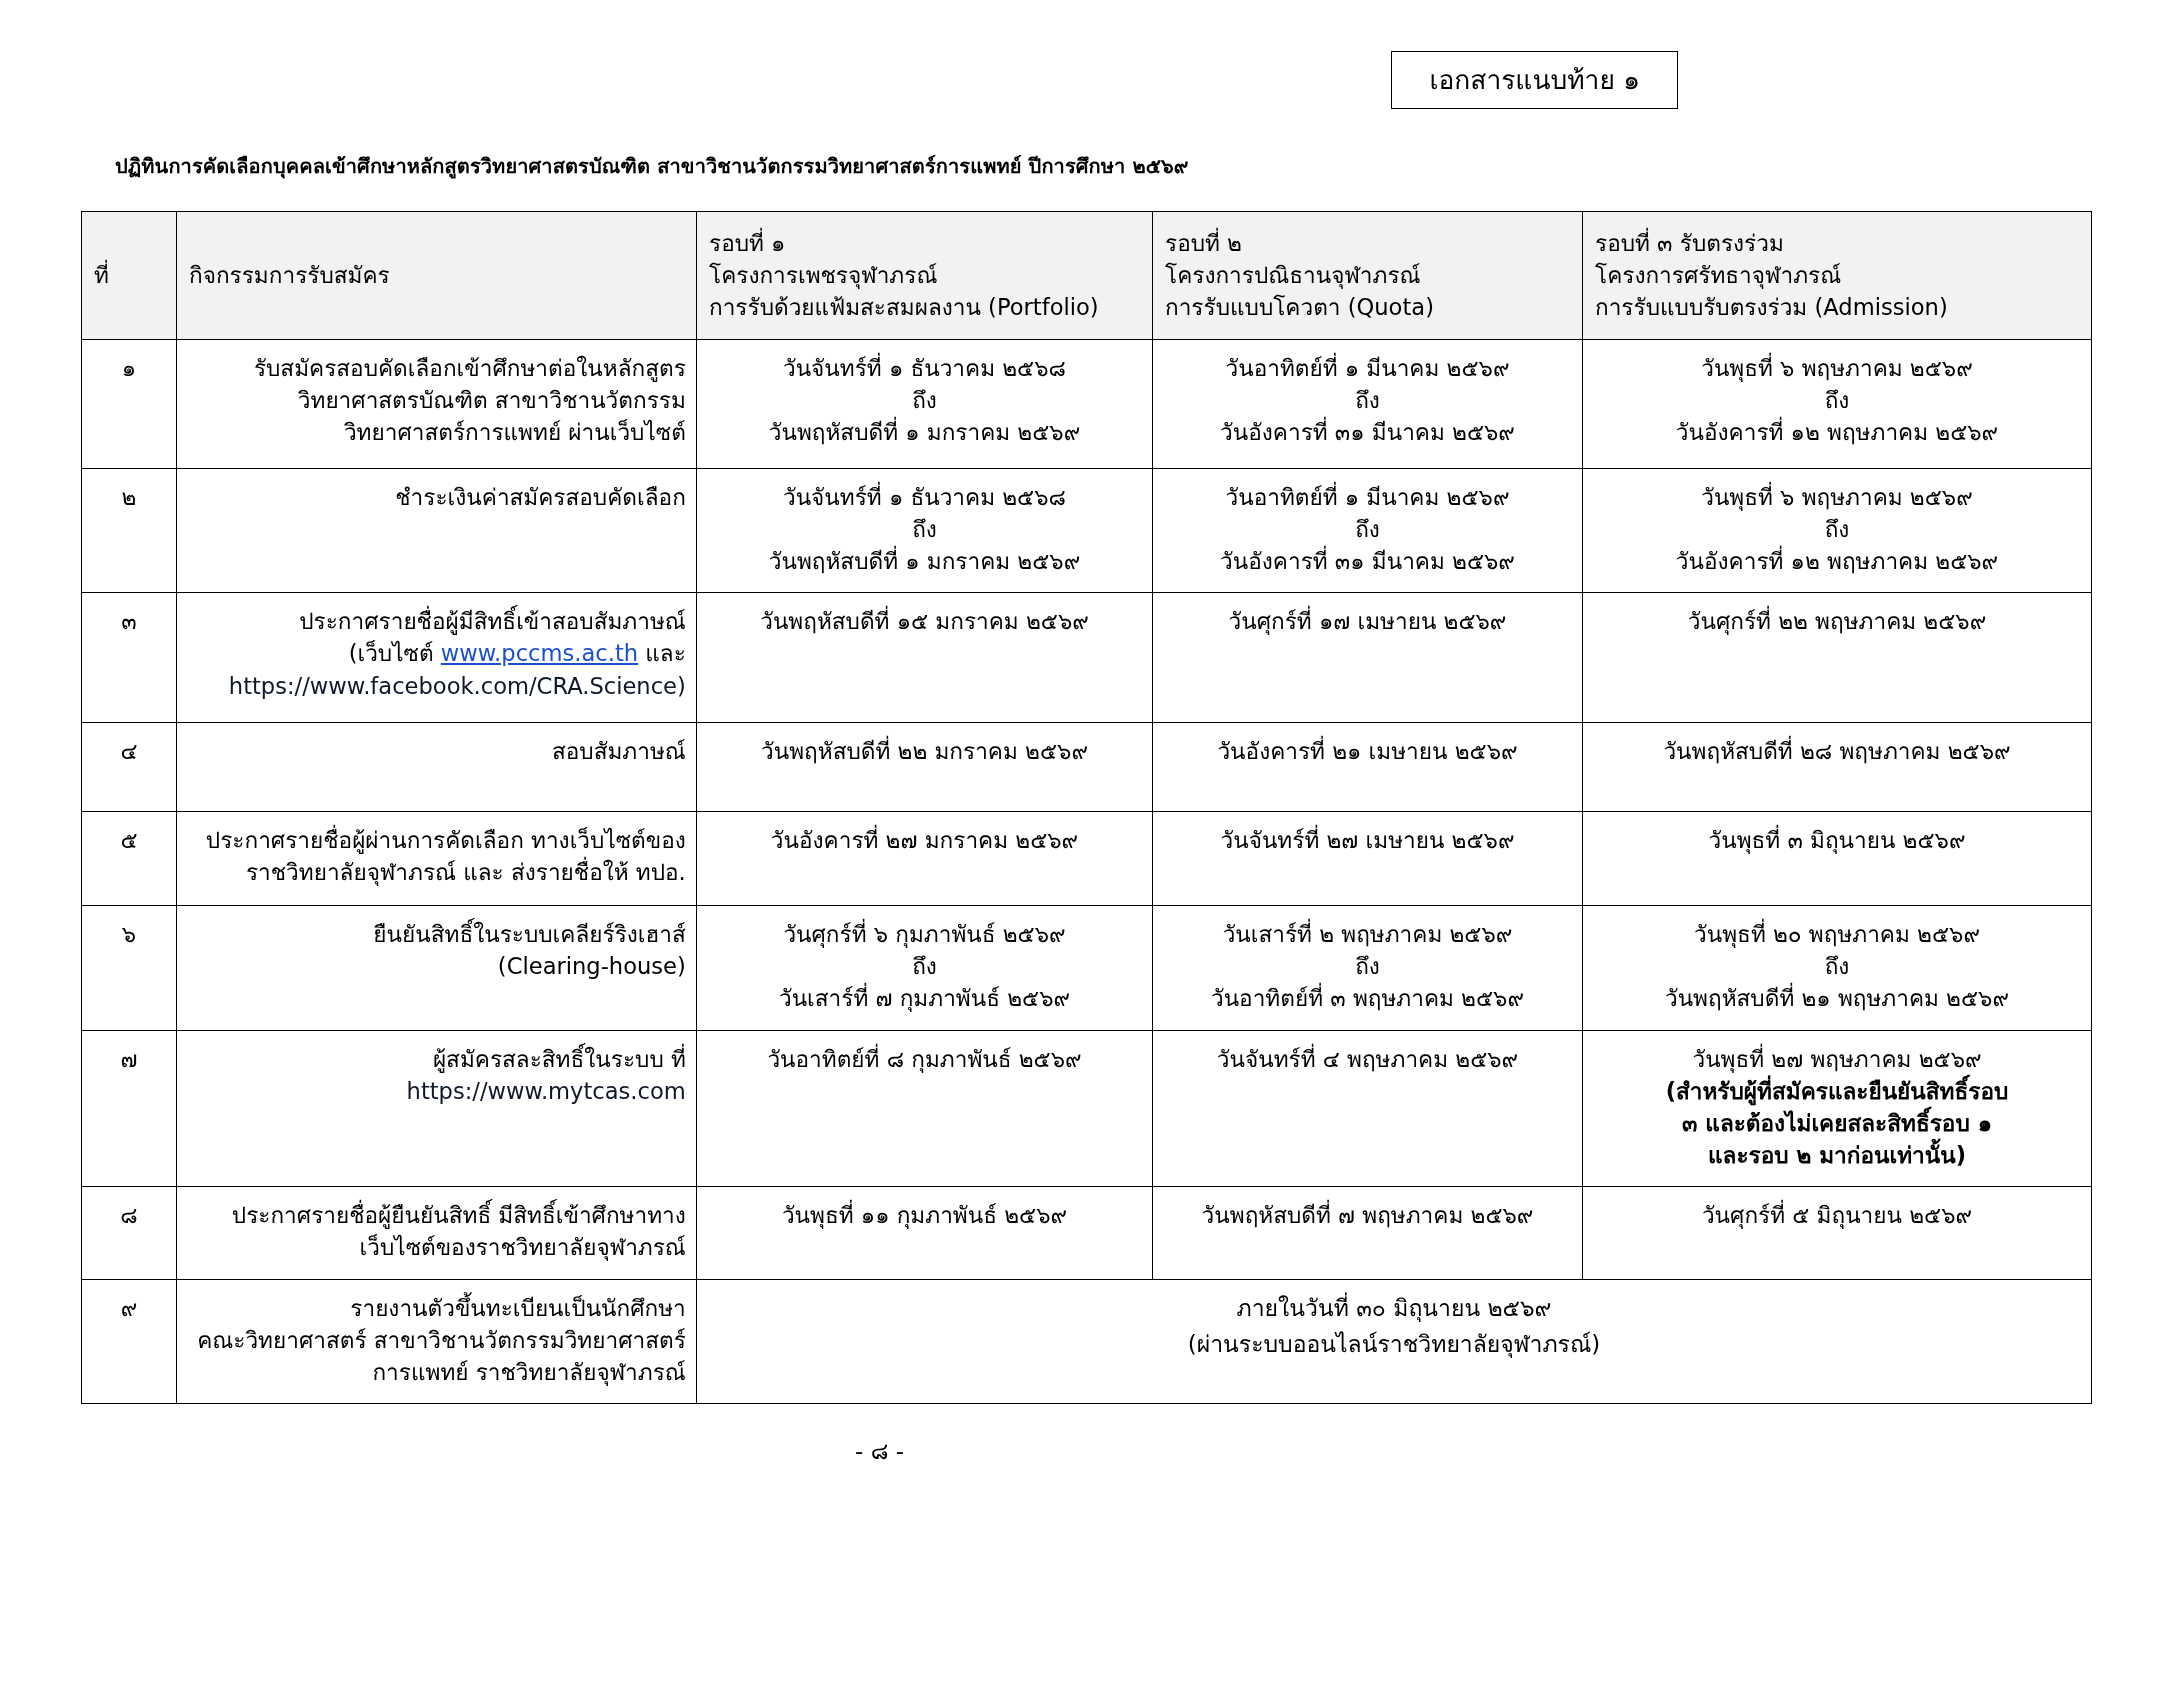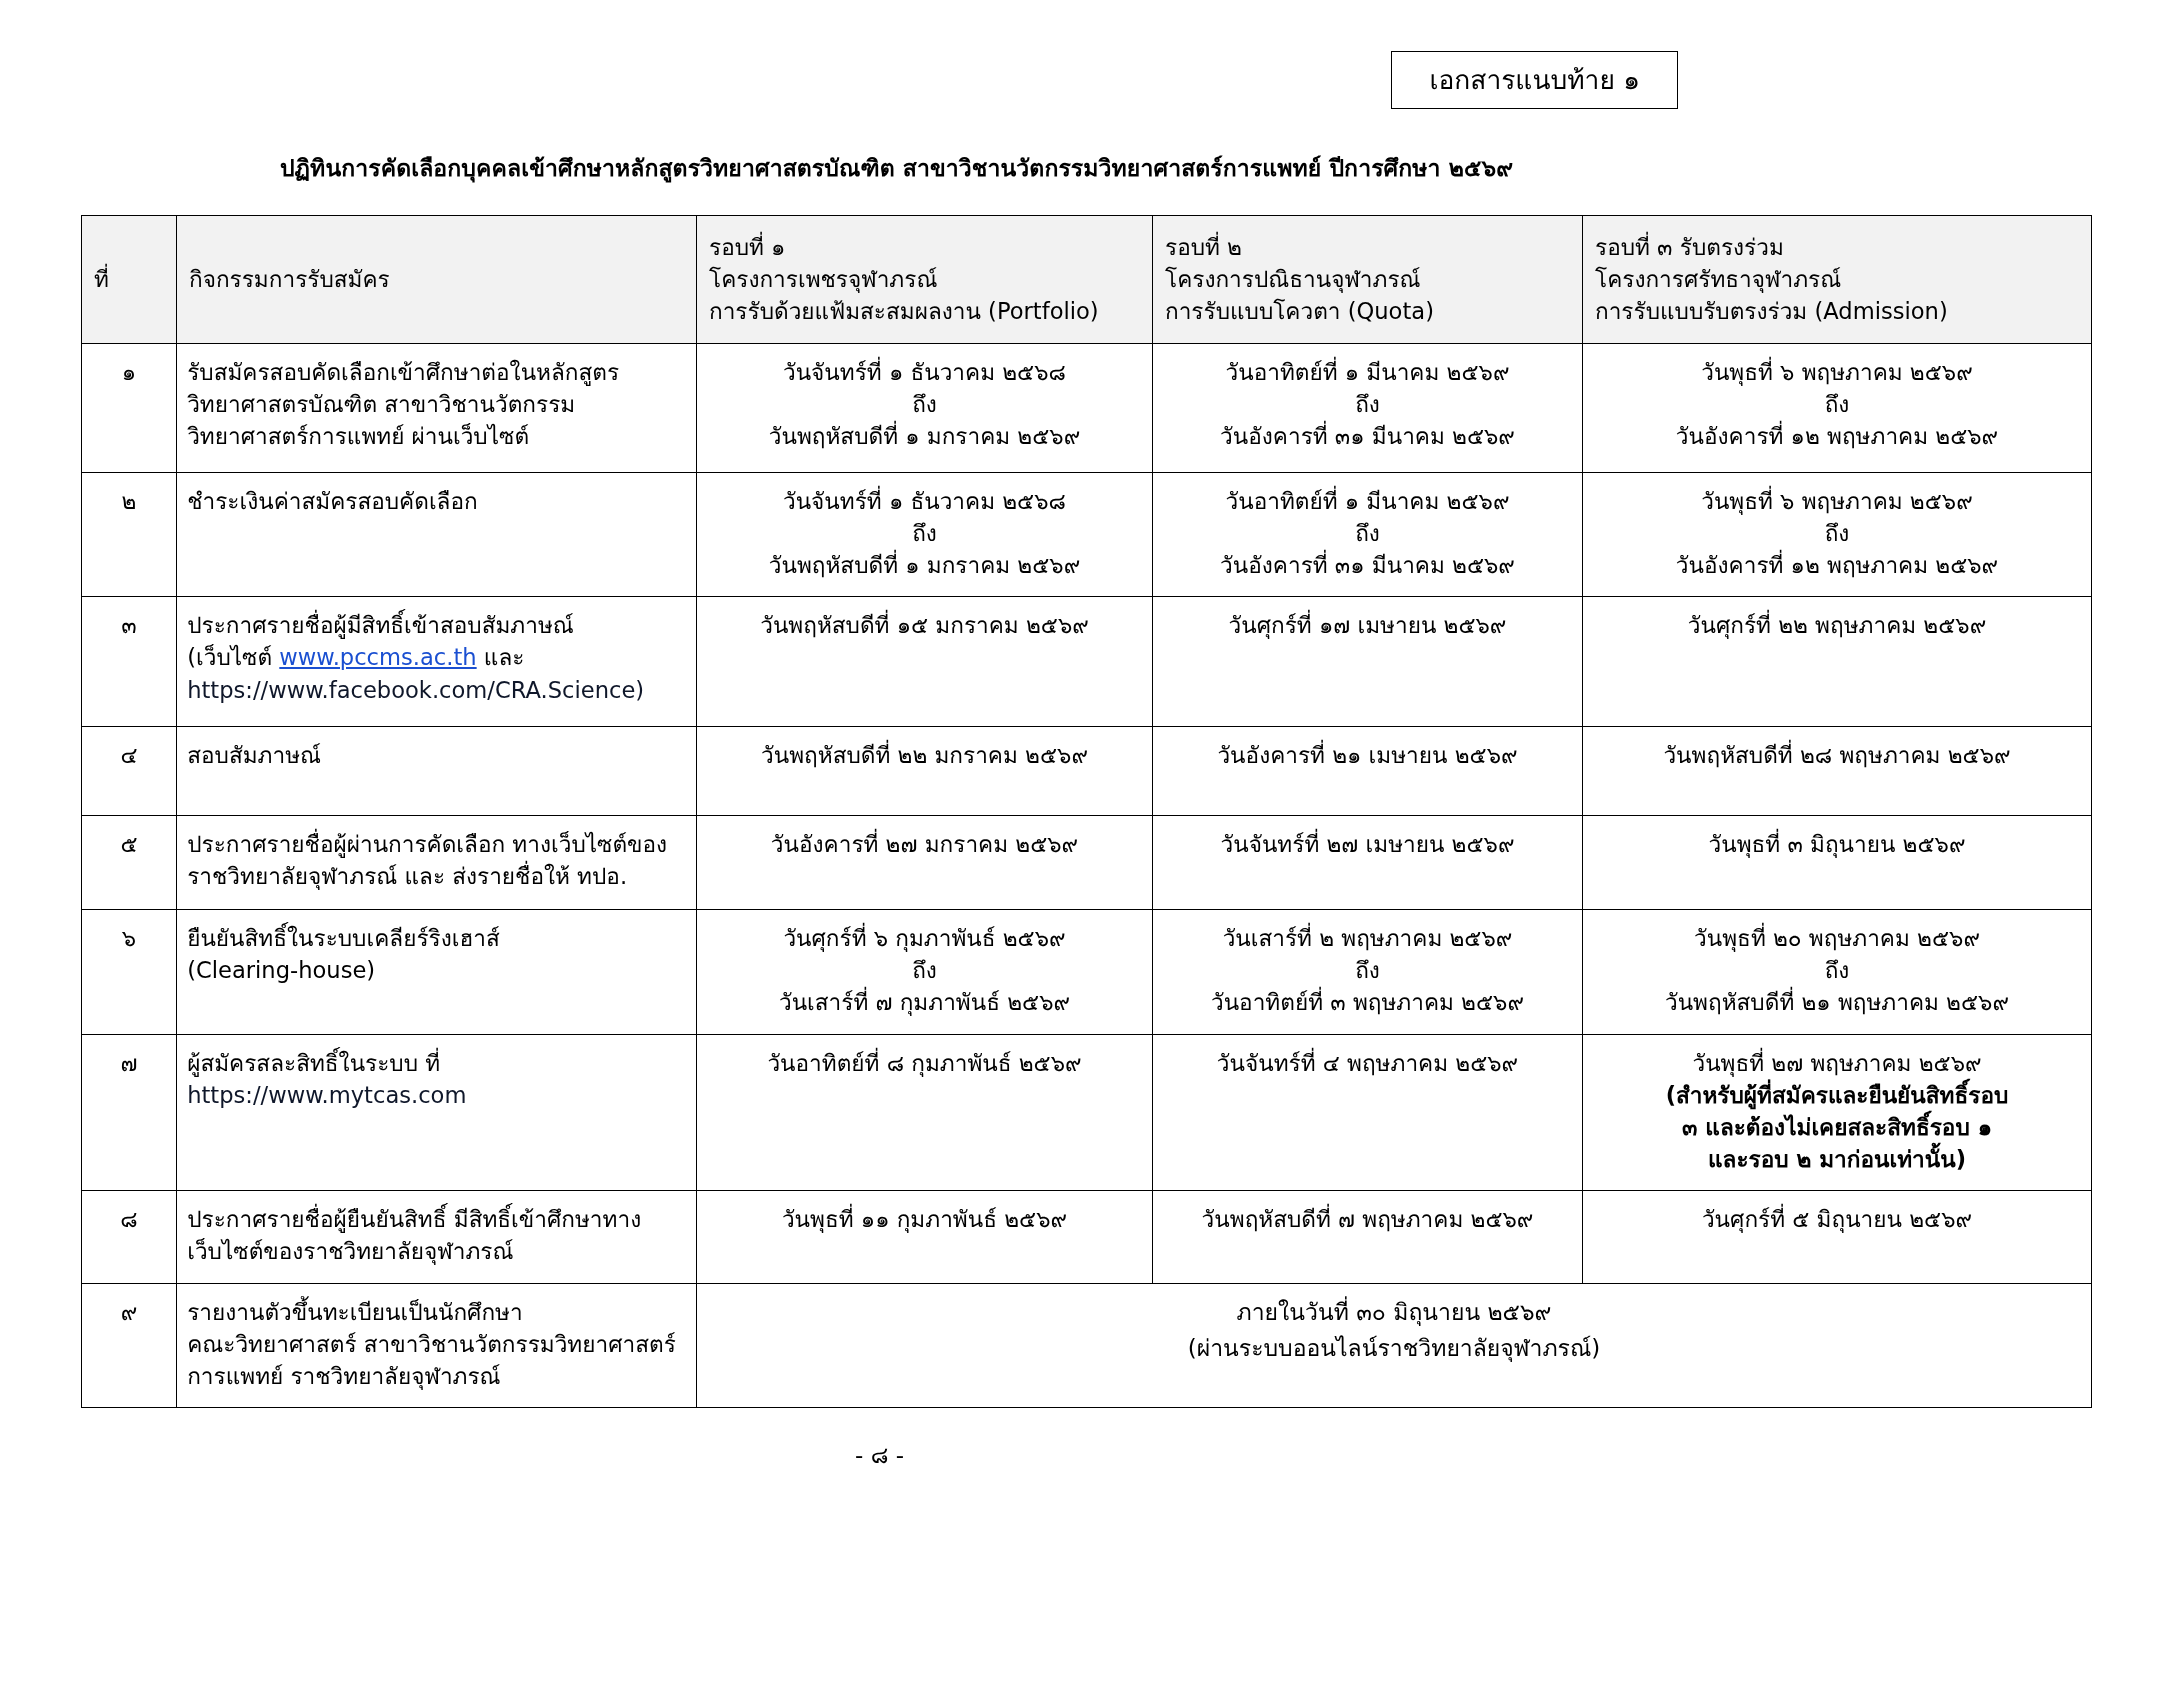--- a/index.html
+++ b/index.html
@@ -29,22 +29,21 @@
   }
   .badge {
     border: 1.7px solid #000;
     padding: 12px 37px;
     font-size: 26.4px;
     line-height: 1.2;
     white-space: nowrap;
   }
   
   .doc-title {
-    text-align: center;
-    font-size: 23px;
+    font-size: 20px;
     font-weight: bold;
     letter-spacing: 0.1px;
     margin: 0 0 29px 0;
     padding-left: 34px;
   }
   
   table.cal {
     border-collapse: collapse;
     width: 2010px;
     margin: 0 auto;
@@ -64,21 +63,21 @@
     font-weight: normal;
     background: #f2f2f2;
   }
   col.c-no    { width: 95px; }
   col.c-act   { width: 520px; }
   col.c-r1    { width: 456px; }
   col.c-r2    { width: 430px; }
   col.c-r3    { width: 509px; }
 
   td.no   { text-align: center; padding-top: 13.6px; }
-  td.act  { text-align: left; }
+  td.act  { text-align: right; }
   td.date { text-align: center; }
   .hdr-line { display: block; }
   .cell-line { display: block; }
   .thru { display: block; }
   a.inline-link {
     color: #1a4fd1;
     text-decoration: underline;
   }
   .plain-url { color: #0f172a; }
   .bold-note { font-weight: bold; }

